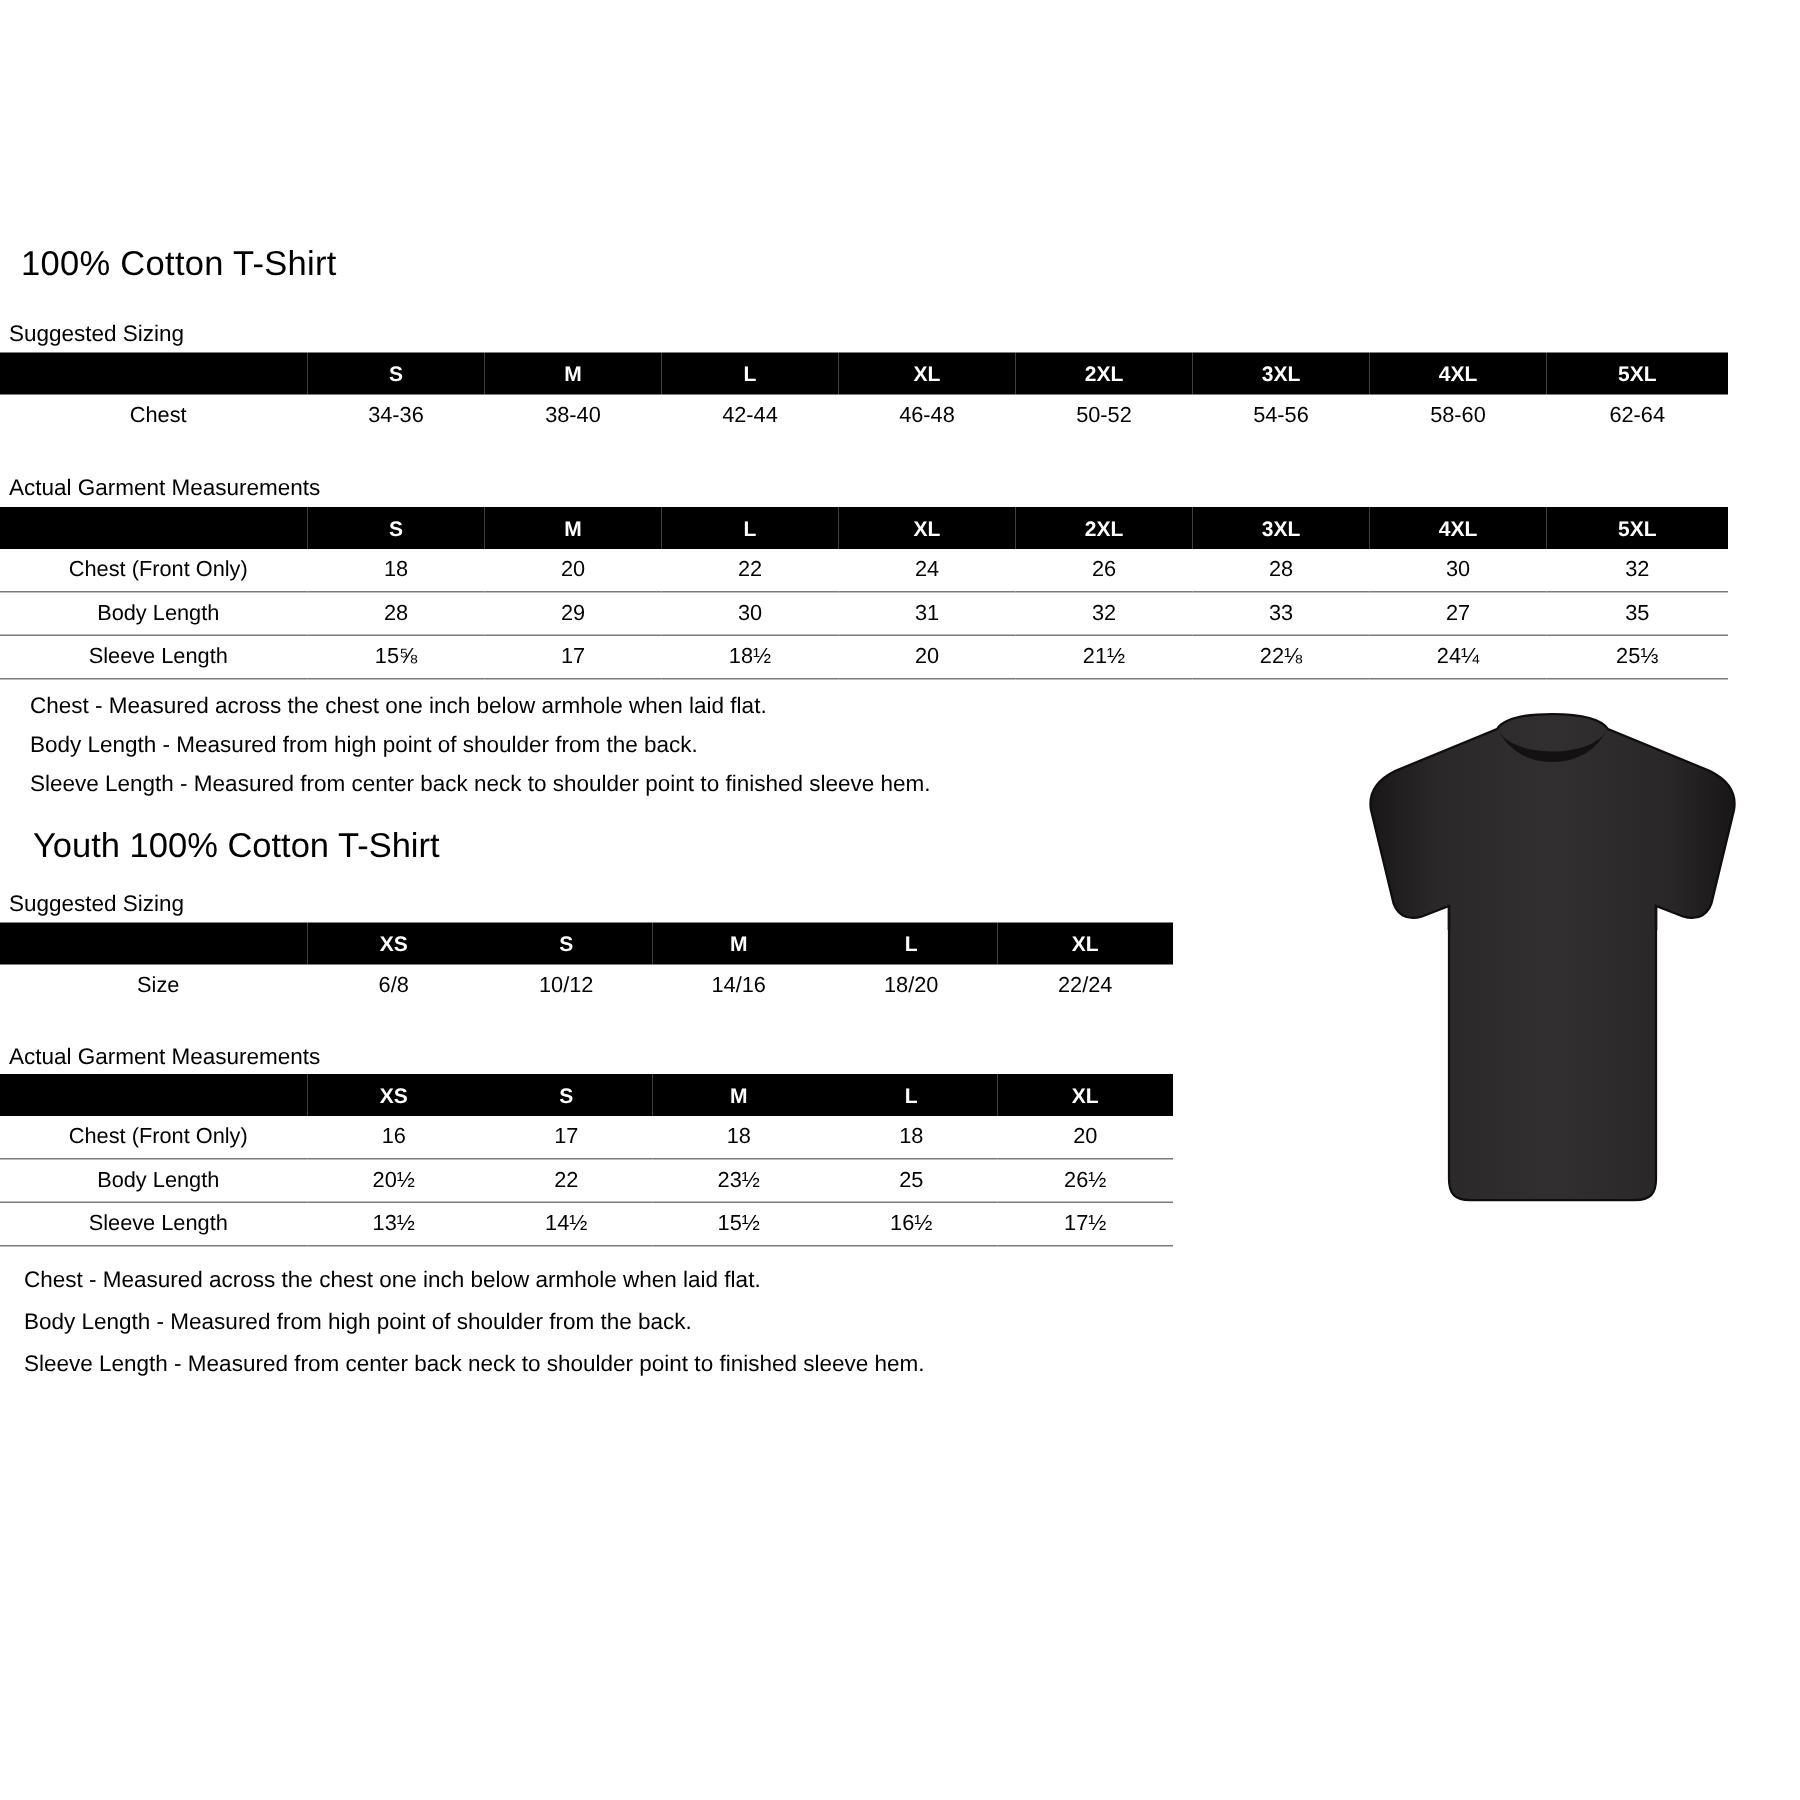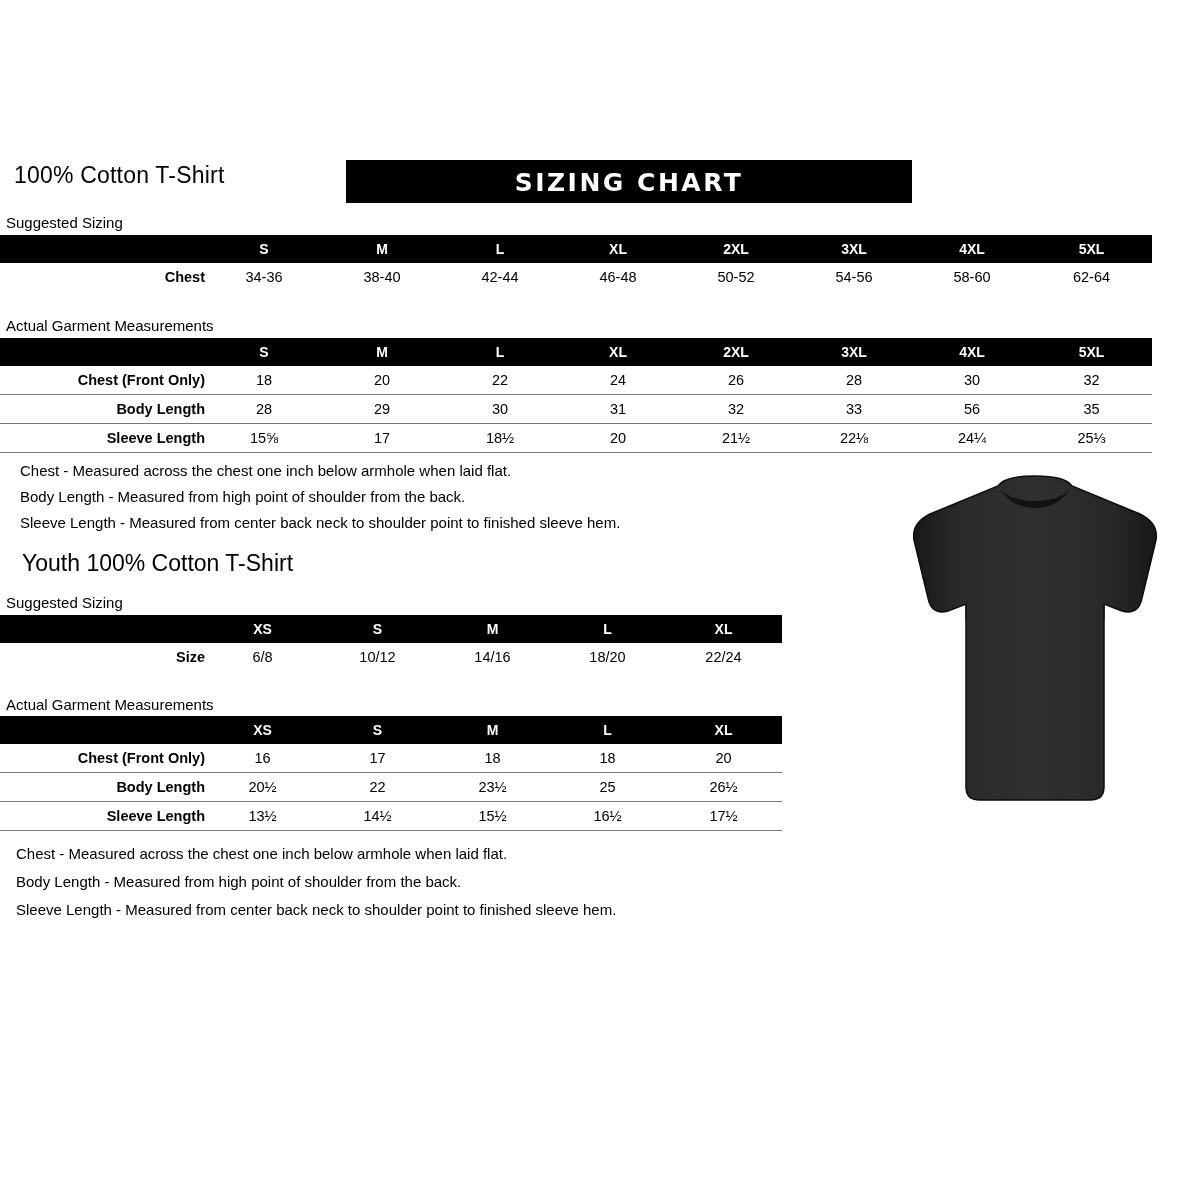--- a/index.html
+++ b/index.html
@@ -92,23 +92,23 @@
   }
   table.sz thead th.rowlabel {
     text-align: left;
     padding-left: 6px;
   }
   table.sz tbody td {
     text-align: center;
     color: #000;
   }
   table.sz tbody td.rowlabel {
-    text-align: right;
+    text-align: center;
     padding-left: 6px;
-    font-weight: bold;
+    font-weight: normal;
     font-size: 14.5px;
   }
   table.sz.ruled tbody tr {
     border-bottom: 1px solid #7a7a7a;
   }
   table.sz.ruled tbody tr:last-child {
     border-bottom: 1px solid #7a7a7a;
   }
 
   
@@ -138,23 +138,20 @@
     height: 350px;
   }
 </style>
 </head>
 <body>
 
 <div class="page">
 
   <div class="title-row">
     <div class="adult-title">100% Cotton T-Shirt</div>
-    <div class="sizing-chart-banner">
-      <span>SIZING CHART</span>
-    </div>
   </div>
 
   <div class="sub-label" style="left:6px; top:214px;">Suggested Sizing</div>
 
   <table class="sz" id="adult-suggested" style="left:0px; top:235px; width:1152px;">
     <colgroup>
       <col style="width:205px">
         <col style="width:118px">
         <col style="width:118px">
         <col style="width:118px">
@@ -232,21 +229,21 @@
         <td>32</td>
       </tr>
       <tr>
         <td class="rowlabel">Body Length</td>
         <td>28</td>
         <td>29</td>
         <td>30</td>
         <td>31</td>
         <td>32</td>
         <td>33</td>
-        <td>56</td>
+        <td>27</td>
         <td>35</td>
       </tr>
       <tr>
         <td class="rowlabel">Sleeve Length</td>
         <td>15⅝</td>
         <td>17</td>
         <td>18½</td>
         <td>20</td>
         <td>21½</td>
         <td>22⅛</td>

